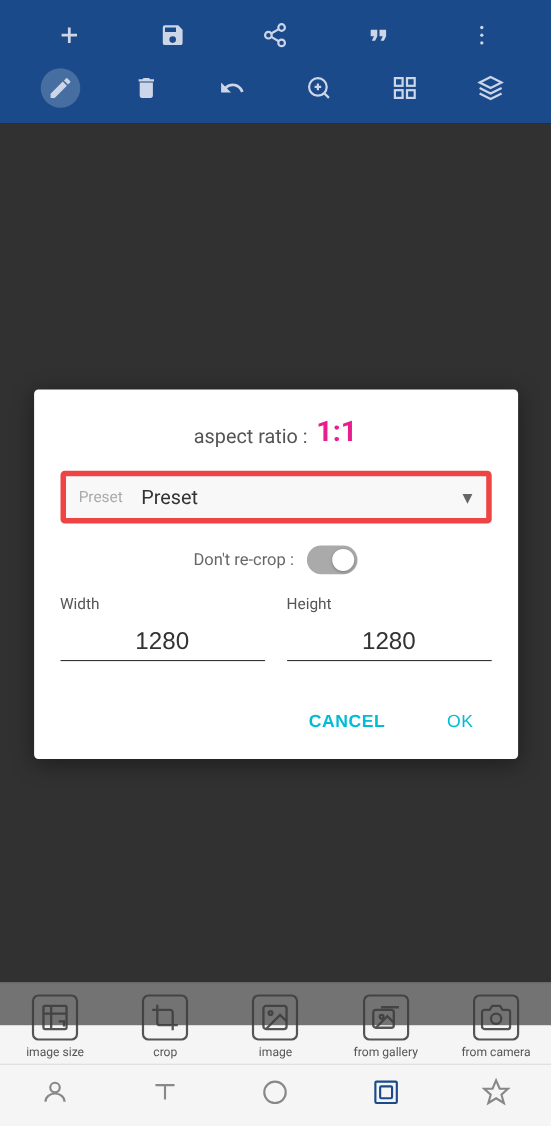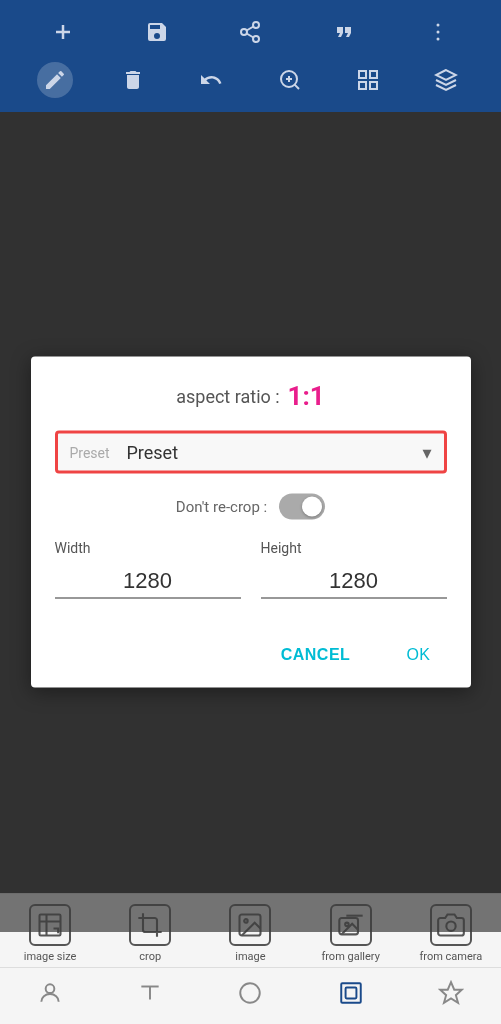--- a/index.html
+++ b/index.html
@@ -85,38 +85,38 @@
       background: #fff;
       border-radius: 4px;
       width: 440px;
       padding: 24px 24px 16px 24px;
       z-index: 10;
       box-shadow: 0 4px 20px rgba(0,0,0,0.4);
     }
 
     .dialog-aspect-row {
       display: flex;
-      align-items: center;
+      align-items: flex-end;
       justify-content: center;
       margin-bottom: 20px;
       font-size: 18px;
       color: #555;
     }
     .dialog-aspect-value {
       color: #e91e8c;
       font-size: 26px;
       font-weight: bold;
       margin-left: 8px;
     }
 
     
     .preset-row {
       display: flex;
       align-items: center;
-      border: 3px solid #ef4444;
+      border: 5px solid #ef4444;
       border-radius: 4px;
       padding: 8px 12px;
       margin-bottom: 20px;
       background: #f8f8f8;
     }
     .preset-label {
       color: #aaa;
       font-size: 14px;
       margin-right: 12px;
       min-width: 45px;

